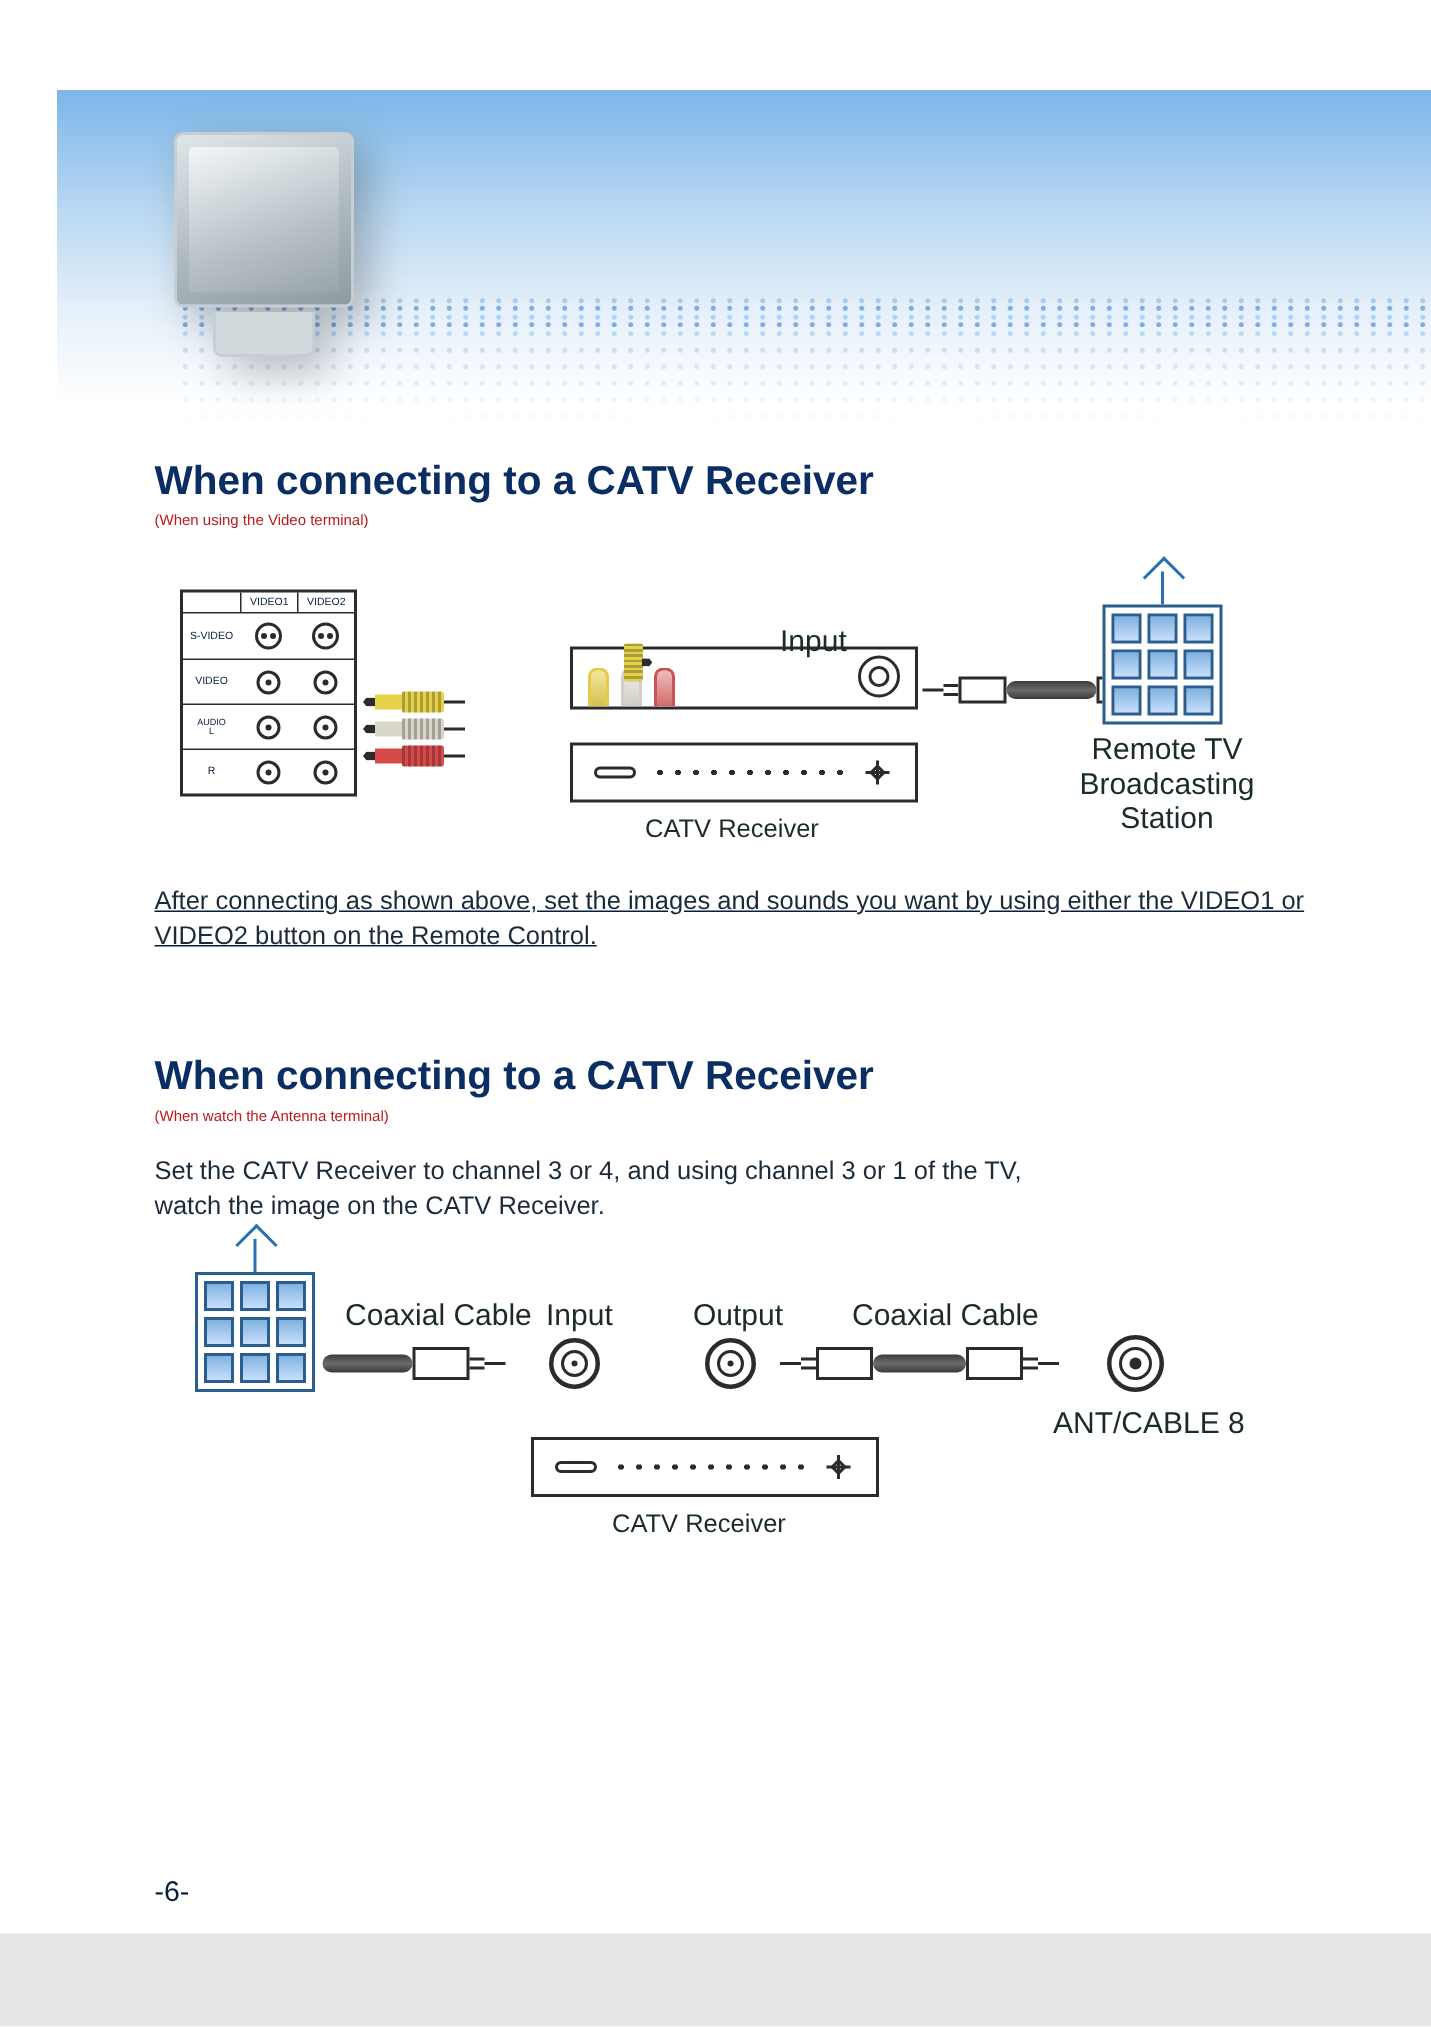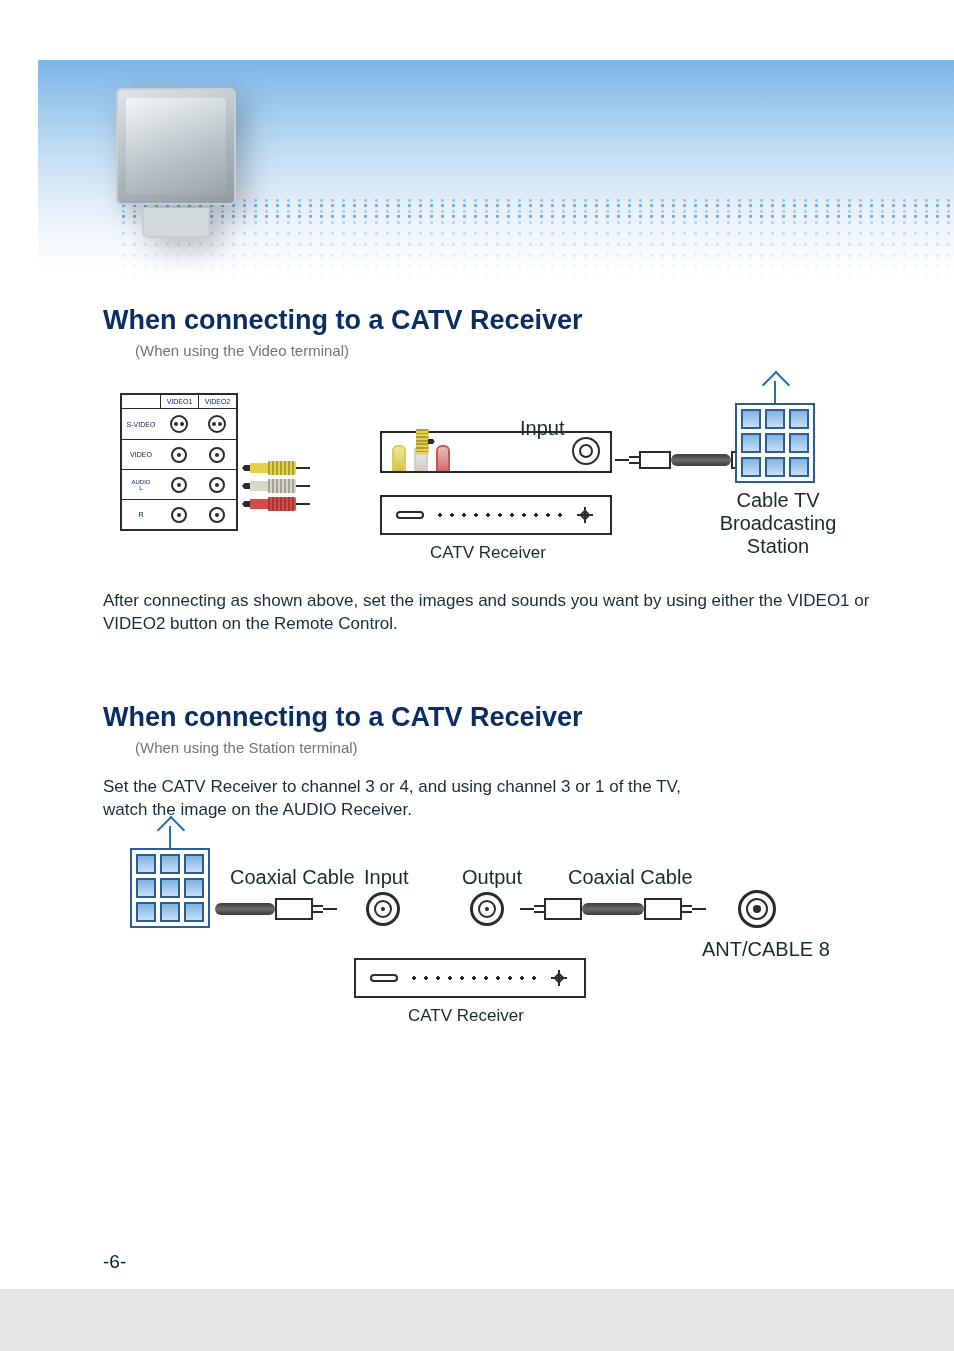--- a/index.html
+++ b/index.html
@@ -44,21 +44,21 @@
     content:""; position:absolute; inset:8px;
     background: linear-gradient(160deg,#f2f6f8,#b7c1c7 60%,#9aa4ab);
     border-radius:3px;
   }
   .tv-thumb .stand {
     position:absolute; left:22%; bottom:0; width:56%; height:20%;
     background:#d2dade; border-radius:0 0 6px 6px; border:2px solid #c6ced3; border-top:none;
   }
 
   .section-title { font-size: 27px; font-weight: 700; color:#0a2e63; }
-  .section-sub { font-size: 15px; color:#737373; margin-top: 6px; margin-left: 32px; }
+  .section-sub { font-size: 10px; color:#b91c1c; margin-top: 6px; }
   .section-body { font-size: 17px; color:#1b2b3a; line-height: 1.35; }
 
   .sec1 { position:absolute; left: 103px; top: 305px; right: 50px; }
   .sec2 { position:absolute; left: 103px; top: 640px; right: 60px; }
 
   .diagram-area { position:absolute; }
   .d1 { left: 120px; top: 385px; width: 760px; height: 220px; }
 
   
   .io-panel {
@@ -287,34 +287,34 @@
           <div class="win"></div>
         <div class="win"></div>
           <div class="win"></div>
           <div class="win"></div>
         <div class="win"></div>
           <div class="win"></div>
           <div class="win"></div>
       </div>
     </div>
   </div>
-  <div class="label small" style="left:593px; top:104px; width:130px; white-space:pre-line;">Cable TV
+  <div class="label small" style="left:593px; top:104px; width:130px; white-space:pre-line;">Remote TV
 Broadcasting
 Station</div>
 </div>
 
-<div style="position:absolute; left:103px; top:590px; right:60px;">
+<div style="position:absolute; left:103px; top:590px; right:60px;text-decoration:underline;">
   <div class="section-body">After connecting as shown above, set the images and sounds you want by using either the VIDEO1 or VIDEO2 button on the Remote Control.</div>
 </div>
 
 <div class="sec2">
   <div class="section-title" style="margin-top:62px">When connecting to a CATV Receiver</div>
-  <div class="section-sub">(When using the Station terminal)</div>
+  <div class="section-sub">(When watch the Antenna terminal)</div>
   <div class="section-body" style="margin-top:20px">Set the CATV Receiver to channel 3 or 4, and using channel 3 or 1 of the TV,</div>
-  <div class="section-body">watch the image on the AUDIO Receiver.</div>
+  <div class="section-body">watch the image on the CATV Receiver.</div>
 </div>
 
 <div class="diagram-area d2">
 
   <div class="building" style="left:0; top:0;">
     <div class="ant"></div>
     <div class="frame">
       <div class="grid">
         <div class="win"></div>
           <div class="win"></div>

